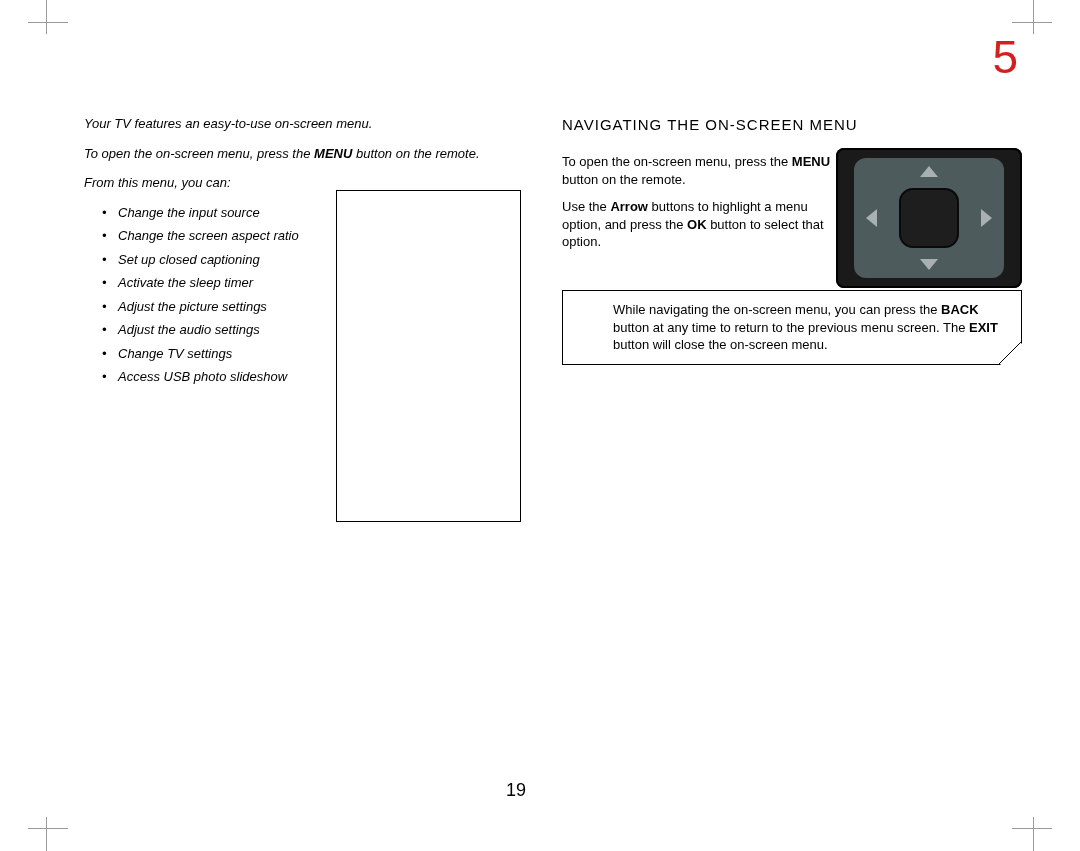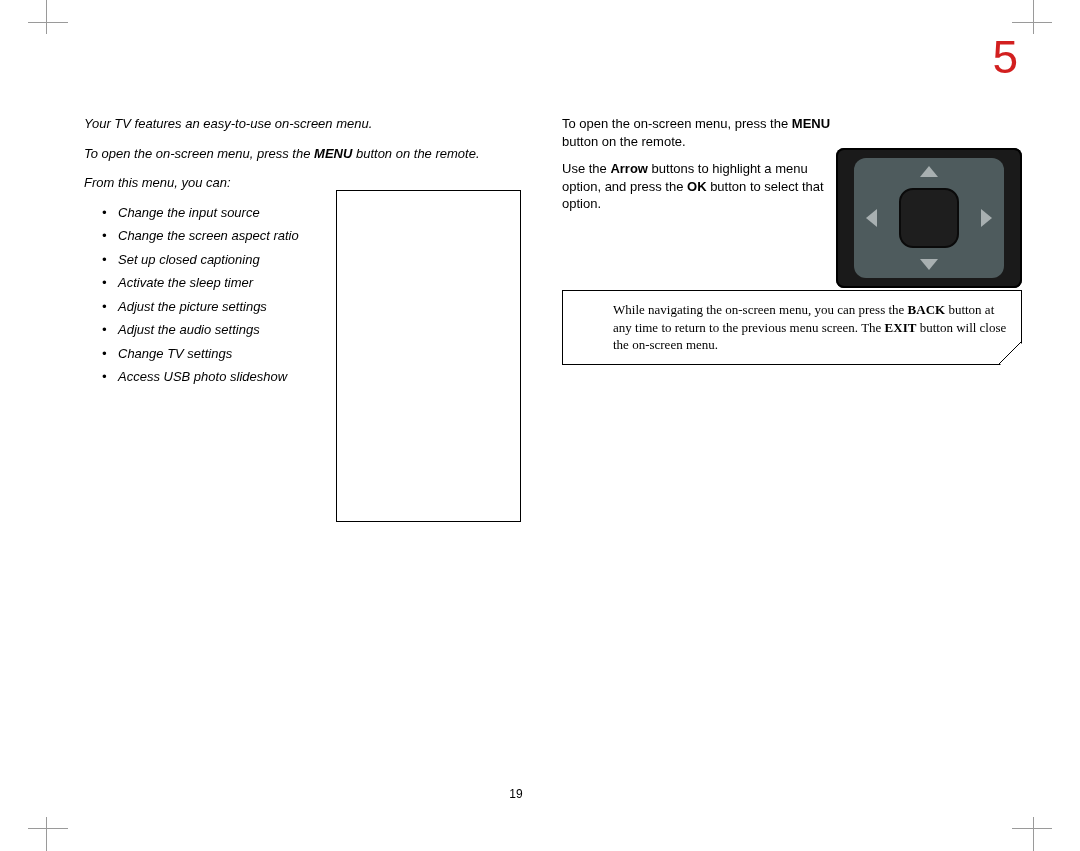--- a/index.html
+++ b/index.html
@@ -46,25 +46,25 @@
 
   .remote-img { position: absolute; top: 148px; left: 836px; width: 186px; height: 140px; border-radius: 8px; background: #1a1a1a; box-shadow: 0 0 0 2px #000 inset; }
   .dpad { position: absolute; top: 10px; left: 18px; width: 150px; height: 120px; background: #4e5b5d; border-radius: 12px; }
   .dpad-center { position: absolute; top: 30px; left: 45px; width: 60px; height: 60px; background: #1e1e1e; border-radius: 14px; border: 2px solid #0a0a0a; }
   .chev { position: absolute; width: 0; height: 0; }
   .chev-up   { top: 8px; left: 66px; border-left: 9px solid transparent; border-right: 9px solid transparent; border-bottom: 11px solid #a8b0b1; }
   .chev-down { bottom: 8px; left: 66px; border-left: 9px solid transparent; border-right: 9px solid transparent; border-top: 11px solid #a8b0b1; }
   .chev-left { top: 51px; left: 12px; border-top: 9px solid transparent; border-bottom: 9px solid transparent; border-right: 11px solid #a8b0b1; }
   .chev-right{ top: 51px; right: 12px; border-top: 9px solid transparent; border-bottom: 9px solid transparent; border-left: 11px solid #a8b0b1; }
 
-  .note-box { position: absolute; top: 290px; left: 562px; width: 460px; border: 1px solid #000; padding: 10px 14px 10px 50px; font-size: 13px; line-height: 1.35; font-family: Liberation Serif, serif; }
+  .note-box { position: absolute; top: 290px; left: 562px; width: 460px; border: 1px solid #000; padding: 10px 14px 10px 50px; font-size: 13px; line-height: 1.35; }
   .note-box::after { content:""; position:absolute; bottom:-1px; right:-1px; width:0; height:0; border-bottom: 22px solid #fff; border-left: 22px solid transparent; }
   .note-box .fold { position:absolute; bottom:0; right:0; width:22px; height:22px; background: linear-gradient(135deg, transparent 0 49%, #000 49% 51%, #fff 51% 100%); }
 
-  .page-num { position: absolute; bottom: 50px; left: 0; width: 1032px; text-align: center; font-size: 12px; }
+  .page-num { position: absolute; bottom: 50px; left: 0; width: 1032px; text-align: center; font-size: 18px; }
 </style>
 </head>
 <body>
 
 <div class="page">
 
   <div class="crop-tl"></div>
   <div class="crop-tr"></div>
   <div class="crop-bl"></div>
   <div class="crop-br"></div>
@@ -85,20 +85,21 @@
       <li>Adjust the picture settings</li>
       <li>Adjust the audio settings</li>
       <li>Change TV settings</li>
       <li>Access USB photo slideshow</li>
     </ul>
   </div>
 
   <div class="placeholder-box"></div>
 
   <div class="col col-right">
+    <h2 class="section-title">NAVIGATING THE ON-SCREEN MENU</h2>
     <p class="para right-intro">
       <span>To open the on-screen menu, press the </span><span class="bold">MENU</span><span> button on the remote.</span>
     </p>
     <p class="para right-intro">
       <span>Use the </span><span class="bold">Arrow</span><span> buttons to highlight a menu option, and press the </span><span class="bold">OK</span><span> button to select that option.</span>
     </p>
   </div>
 
   <div class="remote-img">
     <div class="dpad">

